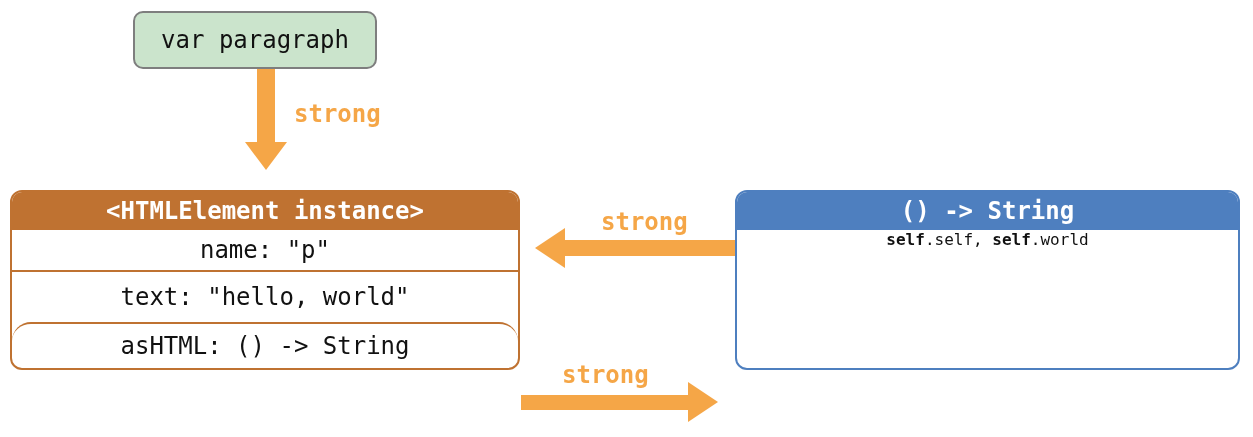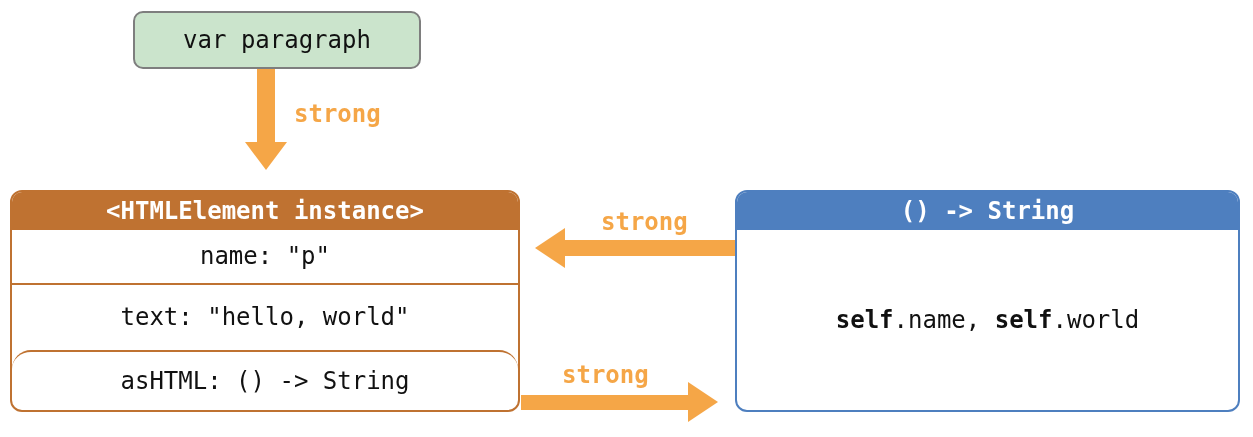--- a/index.html
+++ b/index.html
@@ -17,21 +17,21 @@
     height: 437px;
     background: #ffffff;
     font-family: "DejaVu Sans Mono", "Liberation Mono", monospace;
     color: var(--ink);
     overflow: hidden;
   }
 
   
   .var-box {
     position: absolute; left: 133px; top: 11px;
-    width: 288px; height: 58px;
+    width: 244px; height: 58px;
     box-sizing: border-box;
     background: var(--green_bg);
     border: 2px solid var(--green_border);
     border-radius: 10px;
     display: flex; align-items: center; justify-content: center;
     font-size: 24px;
   }
 
   
   .shape { position: absolute; }
@@ -63,21 +63,21 @@
     font-size: 24px; font-weight: bold; line-height: 28px;
     color: var(--arrow);
     text-align: right;
   }
   .strong-top    { left: 294px; top: 100px; }
   .strong-mid    { left: 601px; top: 208px; }
   .strong-bottom { left: 562px; top: 361px; }
 
   
   .obj-box {
-    position: absolute; top: 190px; height: 222px;
+    position: absolute; top: 190px; height: 180px;
     box-sizing: border-box;
     background: #ffffff;
     border-radius: 12px;
     display: flex; flex-direction: column;
     overflow: hidden;
   }
   .instance { left: 10px;  width: 510px; border: 2px solid var(--brown); }
   .closure  { left: 735px; width: 505px; border: 2px solid var(--blue); }
 
   .obj-header {
@@ -91,22 +91,22 @@
   .obj-row {
     display: flex; align-items: center; justify-content: center;
     font-size: 24px;
   }
   .row1 { flex: 57 0 0; }
   .row2 { flex: 70 0 0; border-top: 2px solid var(--brown); }
   .row3 { flex: 63 0 0; border-top: 2px solid var(--brown); border-radius: 19px; }
 
   .closure-body {
     flex: 1 1 auto;
-    display: flex; align-items: center; justify-content: center;
-    font-size: 24px;
+    display: flex; align-items: flex-start; justify-content: center;
+    font-size: 16px;
     white-space: pre;
   }
   .bold { font-weight: bold; }
 </style>
 </head>
 <body>
 
 <div class="canvas">
 
   <div class="var-box">
@@ -127,16 +127,16 @@
   <div class="shape arrow-left-head"></div>
   <div class="shape arrow-left-body"></div>
   <div class="strong-label strong-mid">strong</div>
 
   <div class="shape arrow-right-body"></div>
   <div class="shape arrow-right-head"></div>
   <div class="strong-label strong-bottom">strong</div>
 
   <div class="obj-box closure">
     <div class="obj-header closure-header">() -&gt; String</div>
-    <div class="closure-body"><span class="bold">self</span><span>.name, </span><span class="bold">self</span><span>.world</span></div>
+    <div class="closure-body"><span class="bold">self</span><span>.self, </span><span class="bold">self</span><span>.world</span></div>
   </div>
 
 </div>
 
 </body></html>

